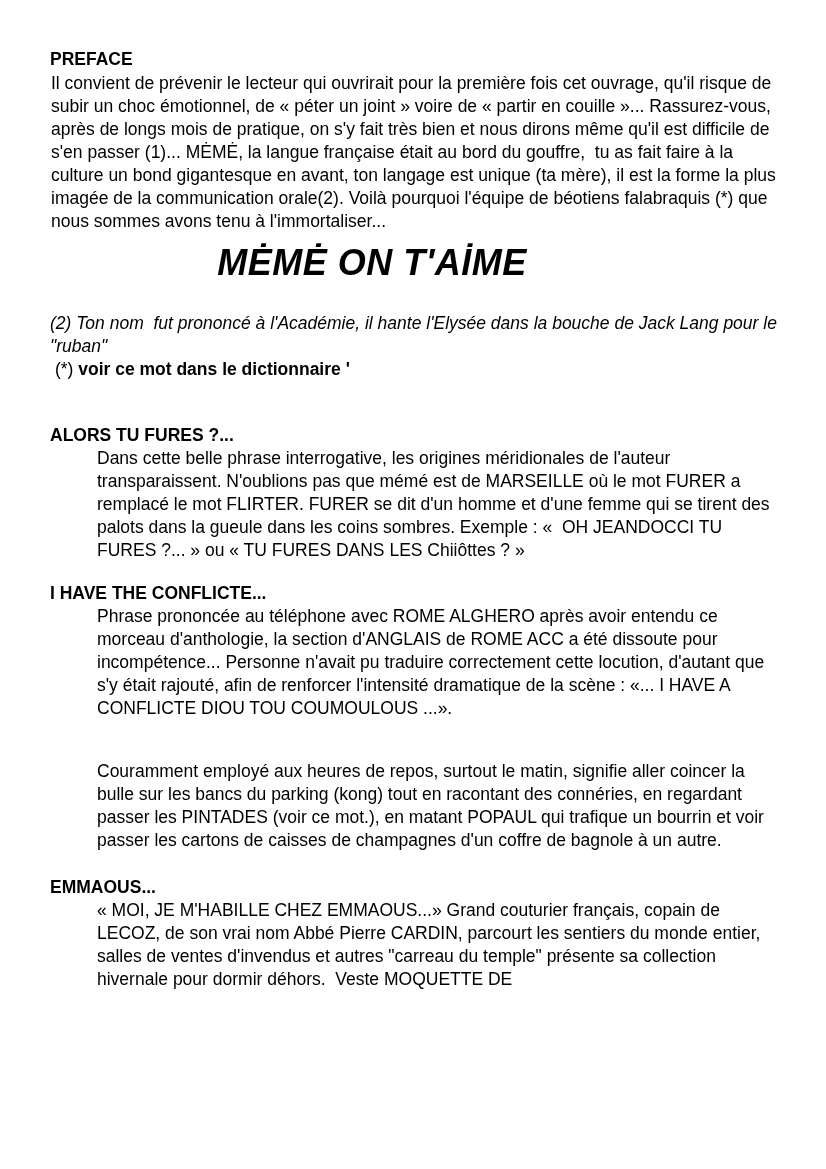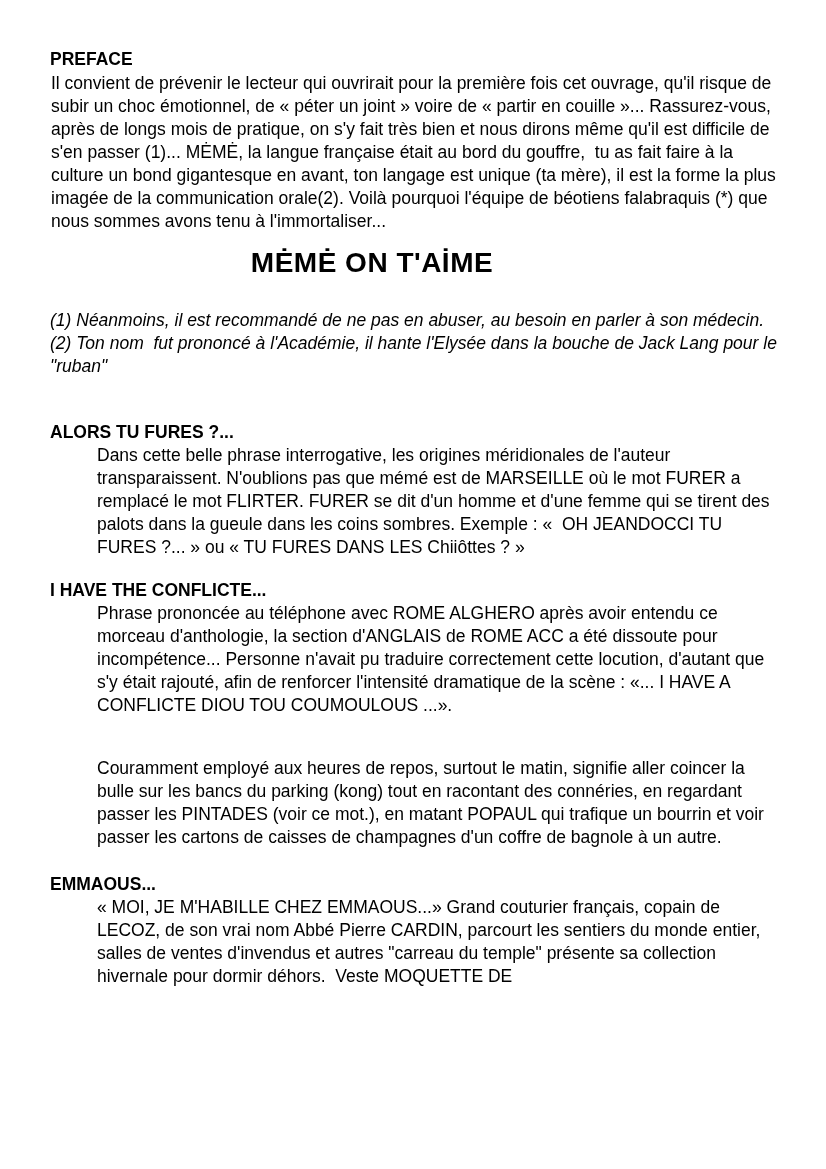--- a/index.html
+++ b/index.html
@@ -30,22 +30,23 @@
   }
   .title-wrap {
     position: relative;
     left: -46px;
     text-align: center;
     margin: 13px 0 26px 0;
     line-height: 33px;
   }
   .doc-title {
     font-weight: bold;
-    font-size: 28px;
+    font-size: 36px;
     letter-spacing: 0.5px;
+    font-style: italic;
   }
   .footnotes p {
     margin: 0;
     white-space: pre-wrap;
   }
   .fn-italic {
     font-style: italic;
   }
   .fn-star {
     font-style: normal;
@@ -73,22 +74,22 @@
   <div class="preface">
     <div class="heading">PREFACE</div>
     <p class="body-text">Il convient de prévenir le lecteur qui ouvrirait pour la première fois cet ouvrage, qu'il risque de subir un choc émotionnel, de « péter un joint » voire de « partir en couille »... Rassurez-vous, après de longs mois de pratique, on s'y fait très bien et nous dirons même qu'il est difficile de s'en passer (1)... MĖMĖ, la langue française était au bord du gouffre,  tu as fait faire à la culture un bond gigantesque en avant, ton langage est unique (ta mère), il est la forme la plus imagée de la communication orale(2). Voilà pourquoi l'équipe de béotiens falabraquis (*) que nous sommes avons tenu à l'immortaliser...</p>
   </div>
 
   <div class="title-wrap">
     <span class="doc-title">MĖMĖ ON T'AİME</span>
   </div>
 
   <div class="footnotes">
-    <p class="fn-italic">(1) Néanmoins, il est recommandé de ne pas en abuser, au besoin en parler à son médecin.</p>
     <p class="fn-italic">(2) Ton nom  fut prononcé à l'Académie, il hante l'Elysée dans la bouche de Jack Lang pour le "ruban"</p>
+    <p class="fn-star"><span> (*) </span><b>voir ce mot dans le dictionnaire '</b></p>
   </div>
 
   <section class="entry">
     <div class="heading">ALORS TU FURES ?...</div>
     <p class="entry-body">Dans cette belle phrase interrogative, les origines méridionales de l'auteur transparaissent. N'oublions pas que mémé est de MARSEILLE où le mot FURER a remplacé le mot FLIRTER. FURER se dit d'un homme et d'une femme qui se tirent des palots dans la gueule dans les coins sombres. Exemple : «  OH JEANDOCCI TU FURES ?... » ou « TU FURES DANS LES Chiiôttes ? »</p>
   </section>
 
   <section class="entry">
     <div class="heading">I HAVE THE CONFLICTE...</div>
     <p class="entry-body">Phrase prononcée au téléphone avec ROME ALGHERO après avoir entendu ce morceau d'anthologie, la section d'ANGLAIS de ROME ACC a été dissoute pour incompétence... Personne n'avait pu traduire correctement cette locution, d'autant que s'y était rajouté, afin de renforcer l'intensité dramatique de la scène : «... I HAVE A CONFLICTE DIOU TOU COUMOULOUS ...».</p>

